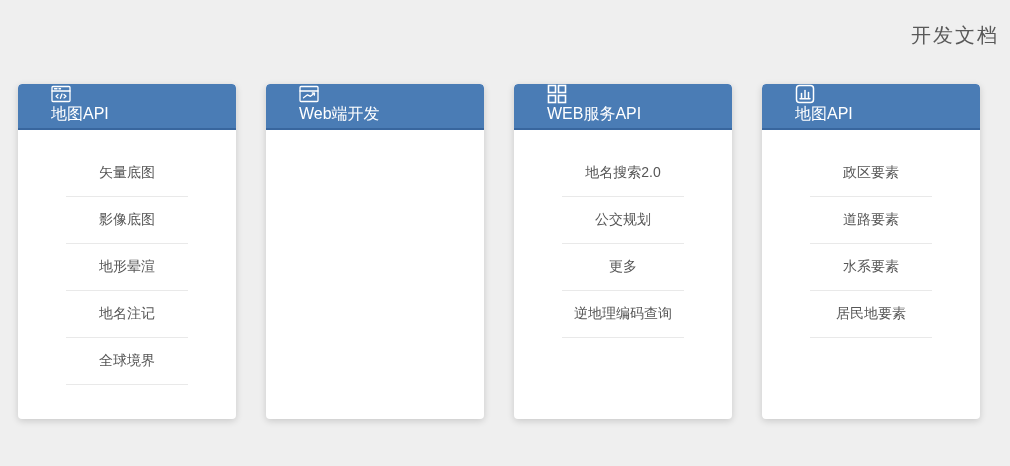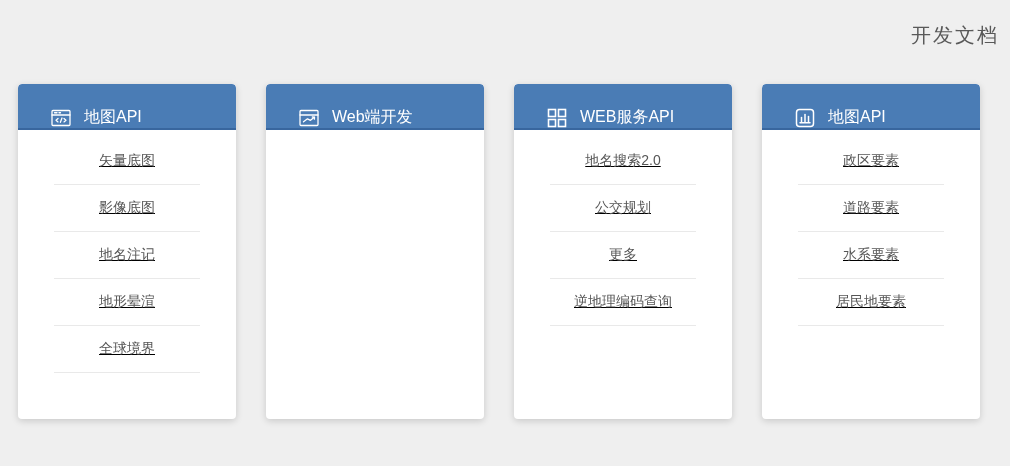--- a/index.html
+++ b/index.html
@@ -27,33 +27,34 @@
     width: 218px; height: 335px;
     background: var(--card-bg, #ffffff);
     border-radius: 4px;
     box-shadow: 0 2px 7px rgba(0,0,0,0.16);
     overflow: hidden;
   }
   .card-header {
     height: 44px;
     background: var(--header-bg, #4a7cb5);
     border-bottom: 2px solid var(--header-edge, #38669e);
-    display: flex; align-items: flex-end;
+    display: flex; align-items: flex-start;
     padding-left: 33px;
     color: var(--header-text, #ffffff);
     font-size: 16px;
     border-radius: 4px 4px 0 0;
+    flex-direction: column;
   }
   .icon { width: 20px; height: 20px; margin-right: 13px; display: inline-flex; flex: 0 0 20px; }
   .icon svg { display: none; width: 20px; height: 20px; }
   .icon[data-icon="window-code-icon"]  svg.window-code-icon  { display: block; }
   .icon[data-icon="window-chart-icon"] svg.window-chart-icon { display: block; }
   .icon[data-icon="grid-icon"]         svg.grid-icon         { display: block; }
   .icon[data-icon="bar-chart-icon"]    svg.bar-chart-icon    { display: block; }
-  .card-list { list-style: none; margin: 0; padding: 8px; text-decoration: underline; }
+  .card-list { list-style: none; margin: 12px; padding: 8px; }
   .card-item {
     height: 46px;
     margin: 0 28px;
     display: flex; align-items: center; justify-content: center;
     font-size: 14px;
     color: var(--item-color, #565656);
     border-bottom: 1px solid var(--divider-color, #e9e9e9);
     cursor: pointer;
     white-space: nowrap;
   }
@@ -76,22 +77,22 @@
           <line x1="11" y1="10" x2="9.4" y2="14.3"></line>
           <polyline points="13,10.5 15,12.2 13,13.9"></polyline>
         </svg>
 
       </span>
       <span class="card-title">地图API</span>
     </header>
     <ul class="card-list">
           <li class="card-item">矢量底图</li>
           <li class="card-item">影像底图</li>
+          <li class="card-item">地形晕渲</li>
           <li class="card-item">地名注记</li>
-          <li class="card-item">地形晕渲</li>
           <li class="card-item">全球境界</li>
         </ul>
   </section>
 
   <section class="card">
     <header class="card-header">
       <span class="icon" data-icon="window-chart-icon">
 
         <svg class="window-chart-icon" viewBox="0 0 20 20" fill="none" stroke="#fff" stroke-width="1.3" stroke-linecap="round" stroke-linejoin="round">
           <rect x="1" y="2.5" width="18" height="15" rx="1"></rect>

